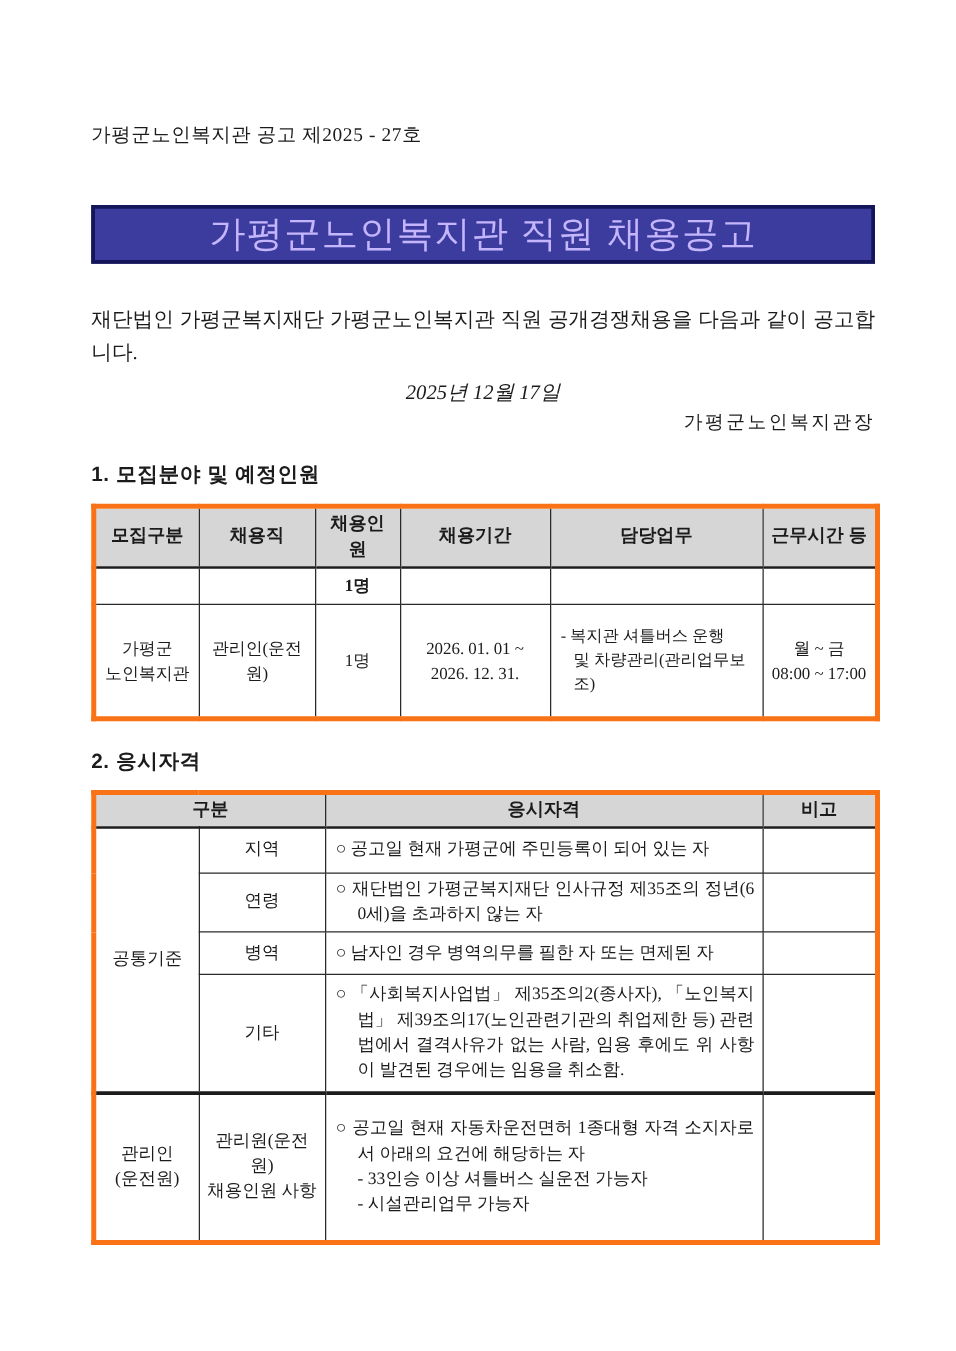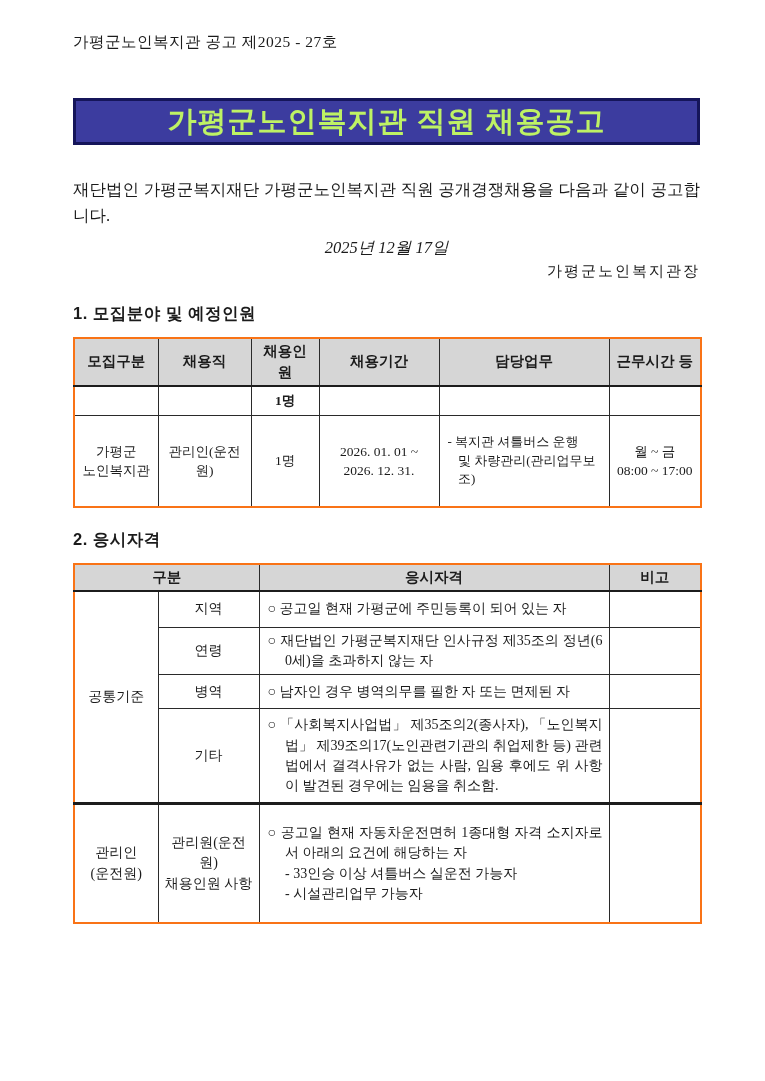--- a/index.html
+++ b/index.html
@@ -6,35 +6,36 @@
   body{
     width:765px;height:1081px;
     font-family:"Liberation Serif","DejaVu Serif",serif;
     color:#1b1b1b;
     -webkit-font-smoothing:antialiased;
   }
   .page{position:relative;width:765px;height:1081px;overflow:hidden;background:#fff;}
   .content{width:627px;margin-left:73px;}
 
   .notice-number{
-    font-size:15.5px;letter-spacing:0.5px;margin-top:32px;
+    padding-top:98px;
+    font-size:15.5px;letter-spacing:0.5px;
   }
 
   .banner{
     margin-top:45px;
     box-sizing:border-box;
     width:627px;height:47px;
     background:#3c3c9f;
     border:3px solid #15155a;
     display:flex;align-items:center;justify-content:center;
   }
   .banner-title{
-    color:#bef264;
+    color:#c4b5fd;
     font-family:"Liberation Sans","DejaVu Sans",sans-serif;
-    font-weight:bold;font-size:29px;letter-spacing:1px;
+    font-weight:normal;font-size:29px;letter-spacing:1px;
     white-space:nowrap;
   }
 
   .intro{
     margin-top:32px;
     font-size:16.5px;line-height:1.6;
     text-align:justify;
   }
   .date-line{margin-top:7px;text-align:center;font-size:16.5px;font-style:italic;}
   .signer-line{margin-top:3px;text-align:right;font-size:15px;letter-spacing:2px;}
@@ -44,21 +45,21 @@
     font-weight:bold;font-size:16.5px;letter-spacing:0.5px;
   }
   .heading-1{margin-top:22px;}
   .heading-2{margin-top:21px;}
 
   table{
     border-collapse:collapse;table-layout:fixed;
     width:627px;
     margin-top:12px;
   }
-  .tbl{border:2px solid #f97316;}
+  .tbl{border:4px solid #f97316;}
   .tbl th,.tbl td{
     border:1px solid #2a2a2a;
     padding:2px 5px;
     vertical-align:middle;
     text-align:center;
     font-size:13.5px;
     line-height:1.45;
     overflow:hidden;
     box-sizing:border-box;
   }

